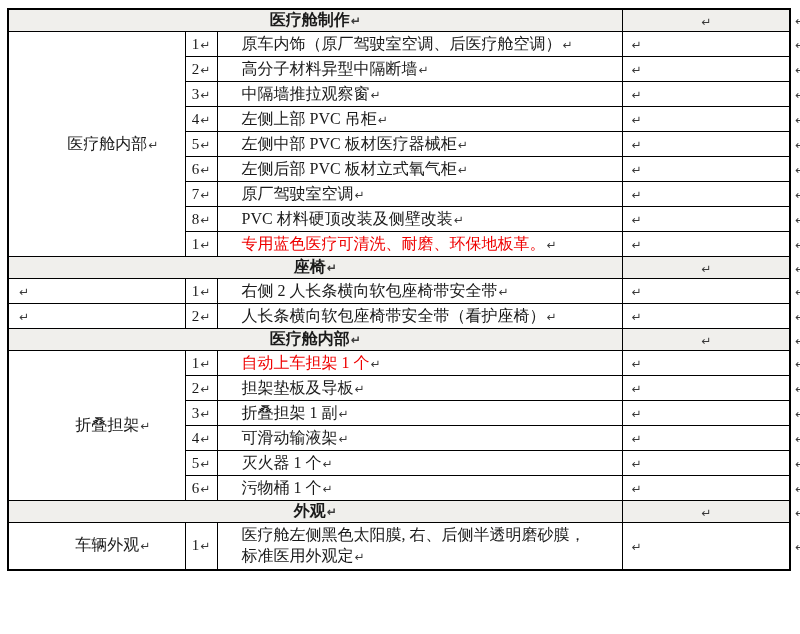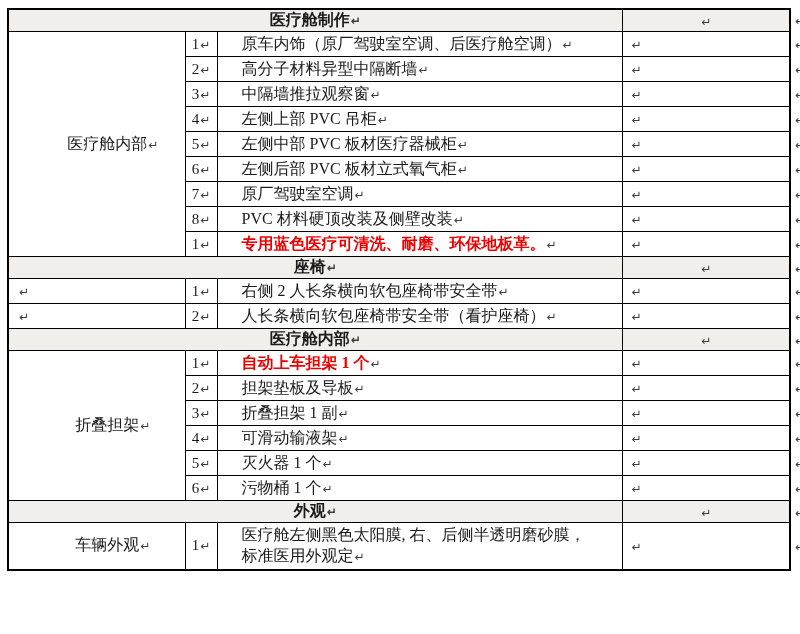--- a/index.html
+++ b/index.html
@@ -16,21 +16,21 @@
   tr.hr{height:25px;}
   tr.hs{height:25px;}
   tr.ht{height:47px;}
   td.sech{background:var(--hbg,#f0efec);text-align:center;font-weight:bold;font-size:16px;}
   td.lastc{background:var(--hbg,#f0efec);text-align:center;}
   td.last{padding-left:8px;}
   td.cat{text-align:center;font-size:16px;padding-left:32px;}
   td.catEmpty{text-align:left;padding-left:9px;}
   td.num{text-align:center;font-size:15px;}
   td.desc{padding:0 24px;font-size:16px;line-height:21px;white-space:pre-line;}
-  td.red span.t{color:var(--red,#ef0000);font-weight:bold;}
+  td.red span.t{color:var(--red,#ef0000);font-weight:normal;}
   span.t{white-space:pre-line;}
   span.pm{font-size:12px;color:var(--mark,#3a3a3a);font-family:"DejaVu Sans",sans-serif;margin-left:1px;}
   .bt{border-top:2px solid var(--border,#000);margin-left:12px;}
   .bl{border-left:2px solid var(--border,#000);}
   .br{border-right:2px solid var(--border,#000);}
   .bb{border-bottom:2px solid var(--border,#000);}
 </style>
 </head>
 <body>
 

